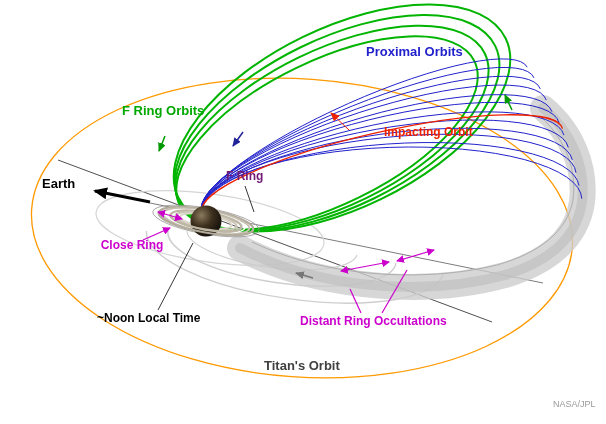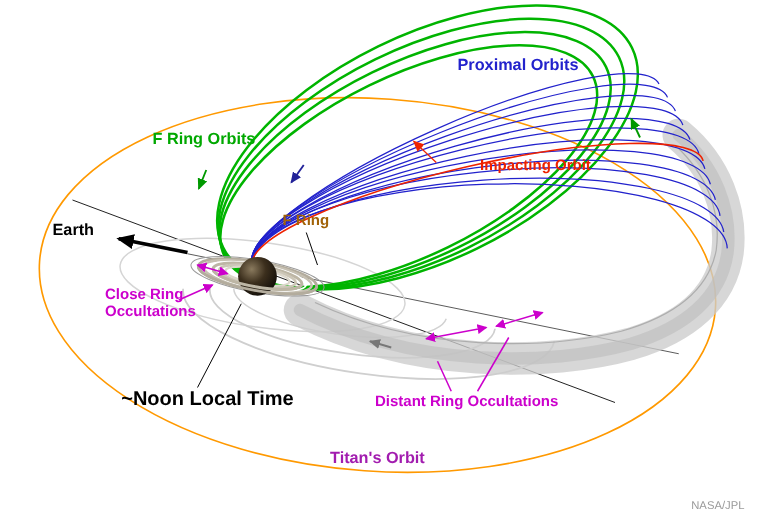--- a/index.html
+++ b/index.html
@@ -9,25 +9,25 @@
     background:#ffffff;
     font-family:"Liberation Sans", sans-serif;
     overflow:hidden;
   }
   .stage svg{position:absolute;left:0;top:0;}
   .lbl{position:absolute;font-weight:bold;white-space:nowrap;}
   .lbl-proximal{left:366px;top:44px;color:#2222cc;font-size:13px;}
   .lbl-fring-orbits{left:90px;top:103px;color:#00a800;font-size:13px;padding-left:32px;}
   .lbl-impacting{left:340px;top:125px;color:#ee2200;font-size:12px;padding-left:44px;}
   .lbl-earth{left:42px;top:176px;color:#000;font-size:13px;text-align:center;}
-  .lbl-fring{left:226px;top:169px;color:#a16207;font-size:12px;}
-  .lbl-close{left:84px;top:229px;color:#cc00cc;font-size:12px;text-align:left;width:96px;line-height:1.15;}
-  .lbl-noon{left:97px;top:311px;color:#000;font-size:16px;}
+  .lbl-fring{left:226px;top:169px;color:#701a75;font-size:12px;}
+  .lbl-close{left:84px;top:239px;color:#cc00cc;font-size:12px;text-align:center;width:96px;line-height:1.15;}
+  .lbl-noon{left:97px;top:311px;color:#000;font-size:12px;}
   .lbl-distant{left:300px;top:314px;color:#cc00cc;font-size:12px;}
-  .lbl-titan{left:264px;top:358px;color:#a21caf;font-size:13px;}
+  .lbl-titan{left:264px;top:358px;color:#404040;font-size:13px;}
   .lbl-credit{left:553px;top:399px;color:#9a9a9a;font-size:9px;font-weight:normal;}
 </style>
 </head>
 <body>
 
 <div class="stage">
 
   <svg width="606" height="424" viewBox="0 0 606 424">
     <defs>
       <radialGradient id="saturnG" cx="35%" cy="32%" r="80%">
@@ -138,19 +138,18 @@
     <line x1="158" y1="310" x2="193" y2="243" stroke="#000000" stroke-width="0.8"></line>
   </svg>
 
   <div class="lbl lbl-proximal">Proximal Orbits</div>
   <div class="lbl lbl-fring-orbits">F Ring Orbits</div>
   <div class="lbl lbl-impacting">Impacting Orbit</div>
   <div class="lbl lbl-earth">Earth</div>
   <div class="lbl lbl-fring">F Ring</div>
   <div class="lbl lbl-close">
     <div>Close Ring</div>
-    <div>Occultations</div>
   </div>
   <div class="lbl lbl-noon">~Noon Local Time</div>
   <div class="lbl lbl-distant">Distant Ring Occultations</div>
   <div class="lbl lbl-titan">Titan's Orbit</div>
   <div class="lbl lbl-credit">NASA/JPL</div>
 </div>
 
 </body></html>

